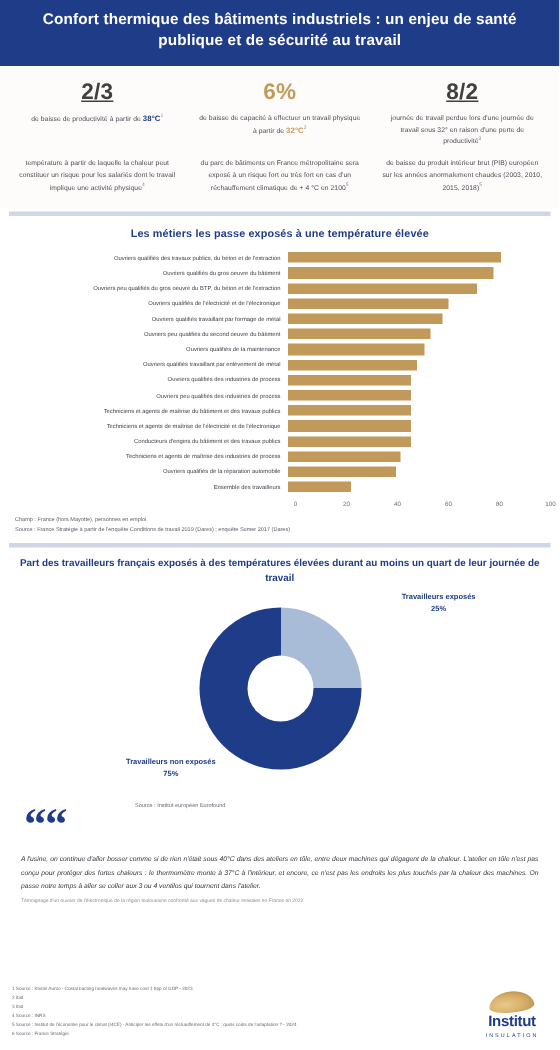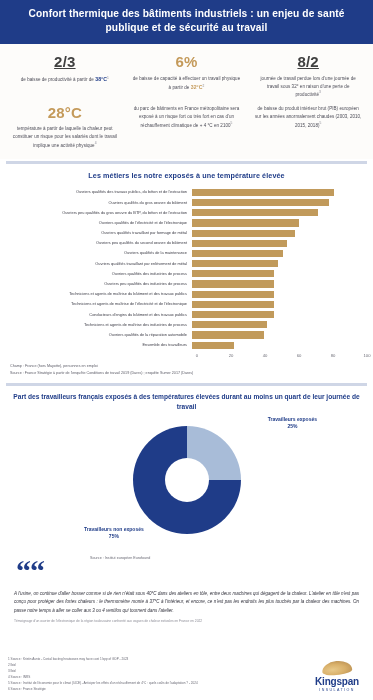--- a/index.html
+++ b/index.html
@@ -154,36 +154,35 @@
         <div class="stat-desc"><span>de baisse de capacité à effectuer un travail physique à partir de </span><span class="hl-gold">32°C</span><span class="sup">2</span></div>
       </div>
       <div class="stat">
         <div class="stat-value navy">8/2</div>
         <div class="stat-desc"><span>journée de travail perdue lors d'une journée de travail sous 32° en raison d'une perte de productivité</span><span class="sup">3</span></div>
       </div>
     </div>
 
     <div class="stats-row">
       <div class="stat">
-        <div class="stat-value gold">28°C</div>
         <div class="stat-desc"><span>température à partir de laquelle la chaleur peut constituer un risque pour les salariés dont le travail implique une activité physique</span><span class="sup">4</span></div>
       </div>
       <div class="stat">
         <div class="stat-desc"><span>du parc de bâtiments en France métropolitaine sera exposé à un risque fort ou très fort en cas d'un réchauffement climatique de + 4 °C en 2100</span><span class="sup">5</span></div>
       </div>
       <div class="stat">
         <div class="stat-desc"><span>de baisse du produit intérieur brut (PIB) européen sur les années anormalement chaudes (2003, 2010, 2015, 2018)</span><span class="sup">5</span></div>
       </div>
     </div>
   </div>
 
   <div class="band-divider"></div>
 
   <div class="chart-block">
-    <div class="chart-title">Les métiers les notre exposés à une température élevée</div>
+    <div class="chart-title">Les métiers les passe exposés à une température élevée</div>
     <div class="bar-rows" id="bar-rows">
         <div class="bar-row">
           <div class="bar-label">Ouvriers qualifiés des travaux publics, du béton et de l'extraction</div>
           <div class="bar-track">
             <div class="bar-fill" style="width: 81%; background: rgb(193, 154, 91);"></div>
           </div>
         </div>
         <div class="bar-row">
           <div class="bar-label">Ouvriers qualifiés du gros oeuvre du bâtiment</div>
           <div class="bar-track">
@@ -317,18 +316,18 @@
     <div class="footnotes" id="footnotes">
         <div>1 Source : Kristin Aunto - Costal bacting heatwaves may have cost 1 bpp of GDP - 2023</div>
         <div>2 Ibid</div>
         <div>3 Ibid</div>
         <div>4 Source : INRS</div>
         <div>5 Source : Institut de l'économie pour le climat (I4CE) - Anticiper les effets d'un réchauffement de 4°C : quels coûts de l'adaptation ? - 2024</div>
         <div>6 Source : France Stratégie</div>
       </div>
     <div class="logo">
       <div class="logo-mark"></div>
-      <div class="logo-name">Kingspan</div>
+      <div class="logo-name">Institut</div>
       <div class="logo-sub">INSULATION</div>
     </div>
   </div>
 
 </div>
 
 </body></html>

